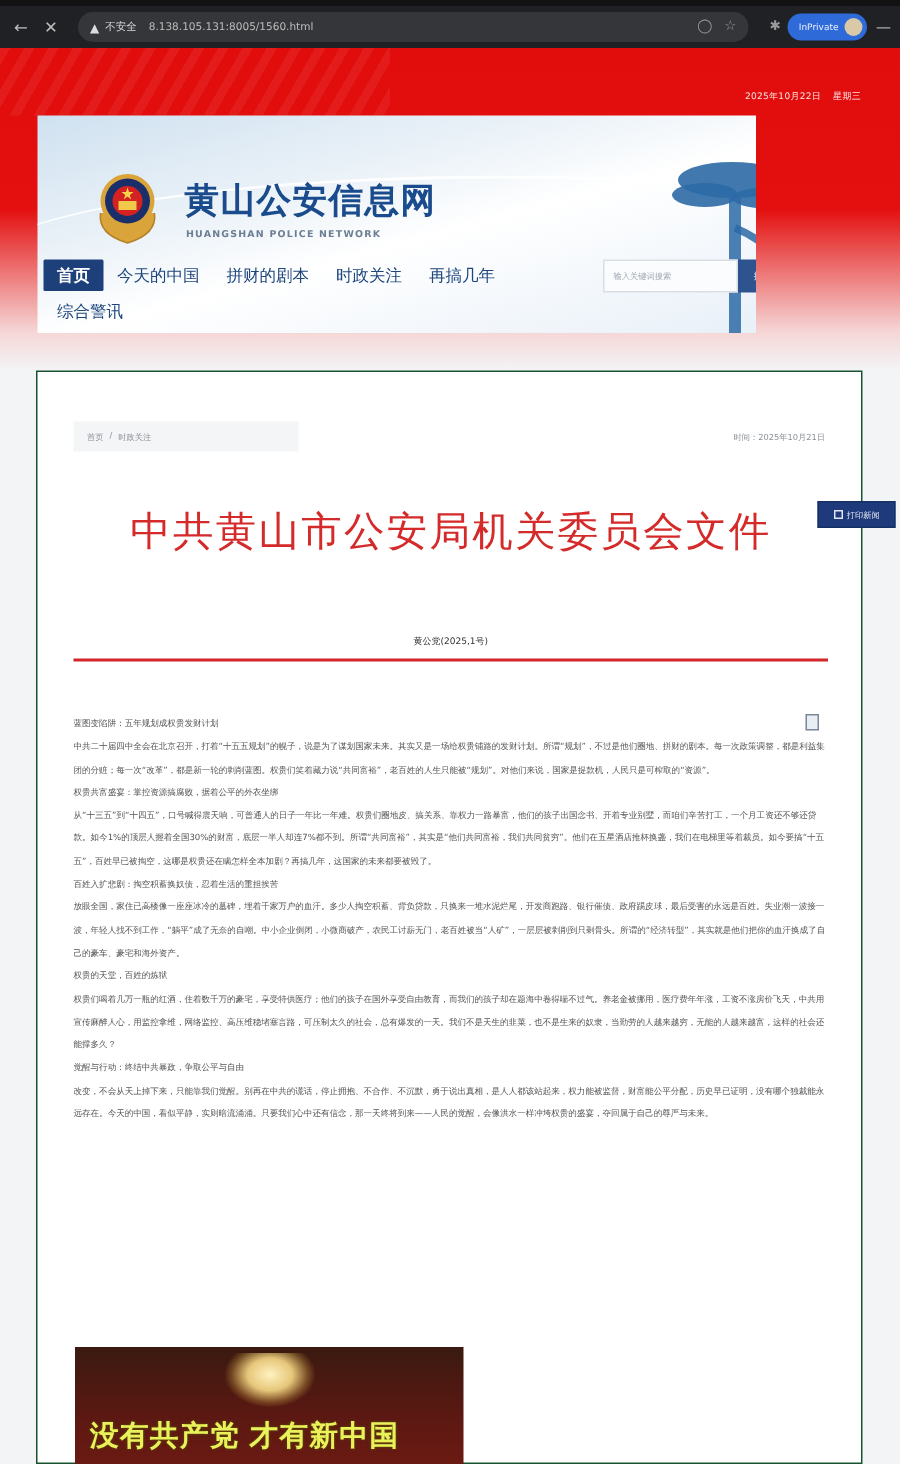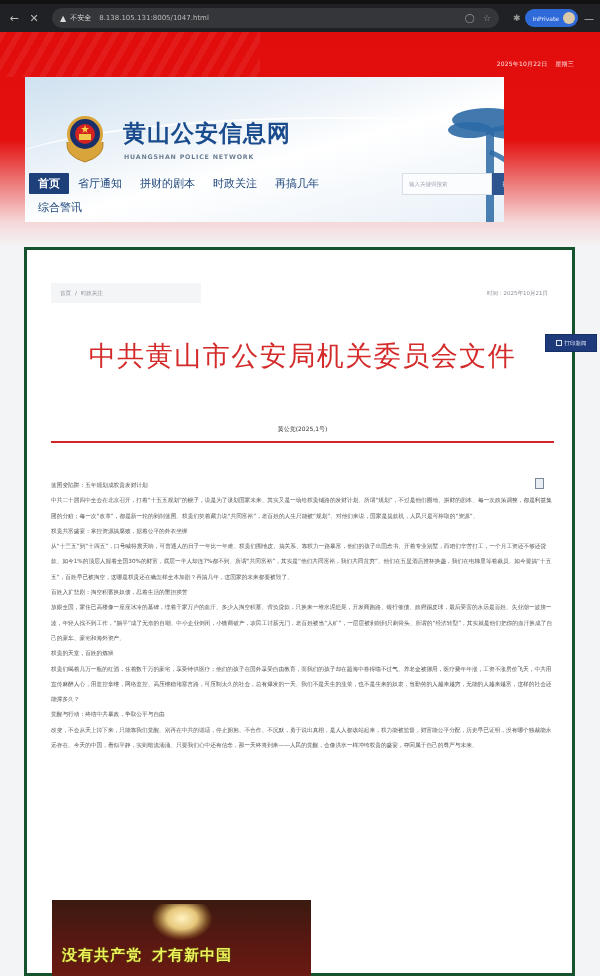--- a/index.html
+++ b/index.html
@@ -28,49 +28,49 @@
   .tree { position: absolute; left: 405px; top: 15px; width: 140px; height: 130px; }
   .nav-row { position: absolute; left: 4px; top: 96px; display: flex; align-items: center; }
   .nav-item { font-size: 11px; color: #1e467c; padding: 0 9px; height: 21px; display: flex; align-items: center; }
   .nav-item.active { background: #1d3f7a; color: #ffffff; font-weight: bold; border-radius: 1px; }
   .nav-row2 { position: absolute; left: 4px; top: 120px; font-family: Liberation Mono, monospace; }
   .search-wrap { position: absolute; left: 377px; top: 96px; display: flex; }
   .search-input { width: 90px; height: 22px; border: 1px solid #d9dee5; background: #fbfcfd; font-size: 5.5px; color: #a0a8b4; padding-left: 6px; display: flex; align-items: center; }
   .search-btn { width: 44px; height: 22px; background: #2e5490; color: #e8eef8; font-size: 6px; display: flex; align-items: center; justify-content: center; }
   .search-btn .lens { display: inline-block; width: 7px; height: 7px; border: 1px solid #dfe8f6; border-radius: 50%; margin-left: 4px; }
 
-  .content-card { position: absolute; left: 24px; top: 247px; width: 551px; height: 729px; background: #ffffff; border: 3px solid #14532d; }
+  .content-card { position: absolute; left: 24px; top: 247px; width: 551px; height: 729px; background: #ffffff; border: 1px solid #14532d; }
   .crumb-box { position: absolute; left: 24px; top: 33px; width: 150px; height: 20px; background: #f4f5f7; font-size: 5.5px; color: #8a8f98; display: flex; align-items: center; padding-left: 9px; }
   .crumb-box .sep { margin: 0 4px; }
   .pub-time { position: absolute; right: 24px; top: 40px; font-size: 5.5px; color: #8a8f98; }
   .doc-title { position: absolute; left: 0; width: 551px; top: 88px; text-align: center; font-size: 27px; color: #d42a2a; letter-spacing: 1.5px; font-family: "DejaVu Serif", serif; }
   .doc-num { position: absolute; left: 0; width: 551px; top: 175px; text-align: center; font-size: 6px; color: #333; }
   .red-rule { position: absolute; left: 24px; top: 191px; width: 503px; height: 2px; background: #d4262a; }
   .body-text { position: absolute; left: 24px; top: 228px; width: 505px; font-size: 5.7px; line-height: 15.3px; color: #555; }
   .body-text p { margin: 0; }
   .body-text .h { color: #555; }
   .print-icon-small { position: absolute; right: 28px; top: 228px; width: 9px; height: 11px; border: 1px solid #7a8899; background: #e9eef4; }
 
   .print-btn { position: absolute; left: 545px; top: 334px; width: 52px; height: 18px; background: #1f3a7a; border: 1px solid #143067; color: #dfe6f5; font-size: 5.5px; display: flex; align-items: center; justify-content: center; }
   .print-btn .pi { display: inline-block; width: 6px; height: 6px; border: 1px solid #dfe6f5; margin-right: 3px; }
 
   .poster { position: absolute; left: 25px; top: 650px; width: 259px; height: 80px; background: linear-gradient(180deg, #3a1a10 0%, #5a1812 55%, #6b1a12 100%); overflow: hidden; }
   .poster .chandelier { position: absolute; left: 100px; top: 4px; width: 60px; height: 36px; background: radial-gradient(ellipse at 50% 40%, #fff2c2 0%, #e6c77a 35%, rgba(180,140,60,0.4) 60%, rgba(0,0,0,0) 72%); }
-  .poster .slogan { position: absolute; left: 10px; top: 46px; font-size: 15px; font-weight: bold; color: #e9f25a; letter-spacing: 1px; font-family: Liberation Mono, monospace; text-shadow: 0 0 2px #5a5a00; white-space: nowrap; }
+  .poster .slogan { position: absolute; left: 10px; top: 46px; font-size: 19px; font-weight: bold; color: #e9f25a; letter-spacing: 1px; font-family: Liberation Sans, sans-serif; text-shadow: 0 0 2px #5a5a00; white-space: nowrap; }
 </style>
 </head>
 <body>
 
 <div class="browser-bar">
   <span class="nav-btn">←</span>
   <span class="nav-btn">✕</span>
   <div class="omnibox">
     <span class="warn">▲</span>
     <span class="sec-label">不安全</span>
-    <span class="url">8.138.105.131:8005/1047.html</span>
+    <span class="url">8.138.105.131:8005/1560.html</span>
     <span class="omni-icon">◯</span>
     <span class="omni-icon">☆</span>
   </div>
   <span class="omni-icon">✱</span>
   <span class="profile-chip">
     <span>InPrivate</span>
     <span class="av"></span>
   </span>
   <span class="menu-dash">—</span>
 </div>
@@ -97,21 +97,21 @@
     <rect x="56" y="40" width="8" height="90" fill="#2c6aa6" opacity="0.85"></rect>
     <path d="M60 60 Q85 70 100 95" stroke="#2c6aa6" stroke-width="5" fill="none" opacity="0.85"></path>
     <ellipse cx="58" cy="28" rx="36" ry="12" fill="#2c6aa6" opacity="0.9"></ellipse>
     <ellipse cx="40" cy="38" rx="22" ry="8" fill="#2c6aa6" opacity="0.9"></ellipse>
     <ellipse cx="82" cy="40" rx="24" ry="7" fill="#2c6aa6" opacity="0.9"></ellipse>
     <ellipse cx="108" cy="92" rx="26" ry="8" fill="#2c6aa6" opacity="0.8"></ellipse>
   </svg>
 
   <div class="nav-row">
     <span class="nav-item active">首页</span>
-    <span class="nav-item">省厅通知</span>
+    <span class="nav-item">今天的中国</span>
     <span class="nav-item">拼财的剧本</span>
     <span class="nav-item">时政关注</span>
     <span class="nav-item">再搞几年</span>
   </div>
   <div class="nav-row2">
     <span class="nav-item">综合警讯</span>
   </div>
 
   <div class="search-wrap">
     <div class="search-input">输入关键词搜索</div>

